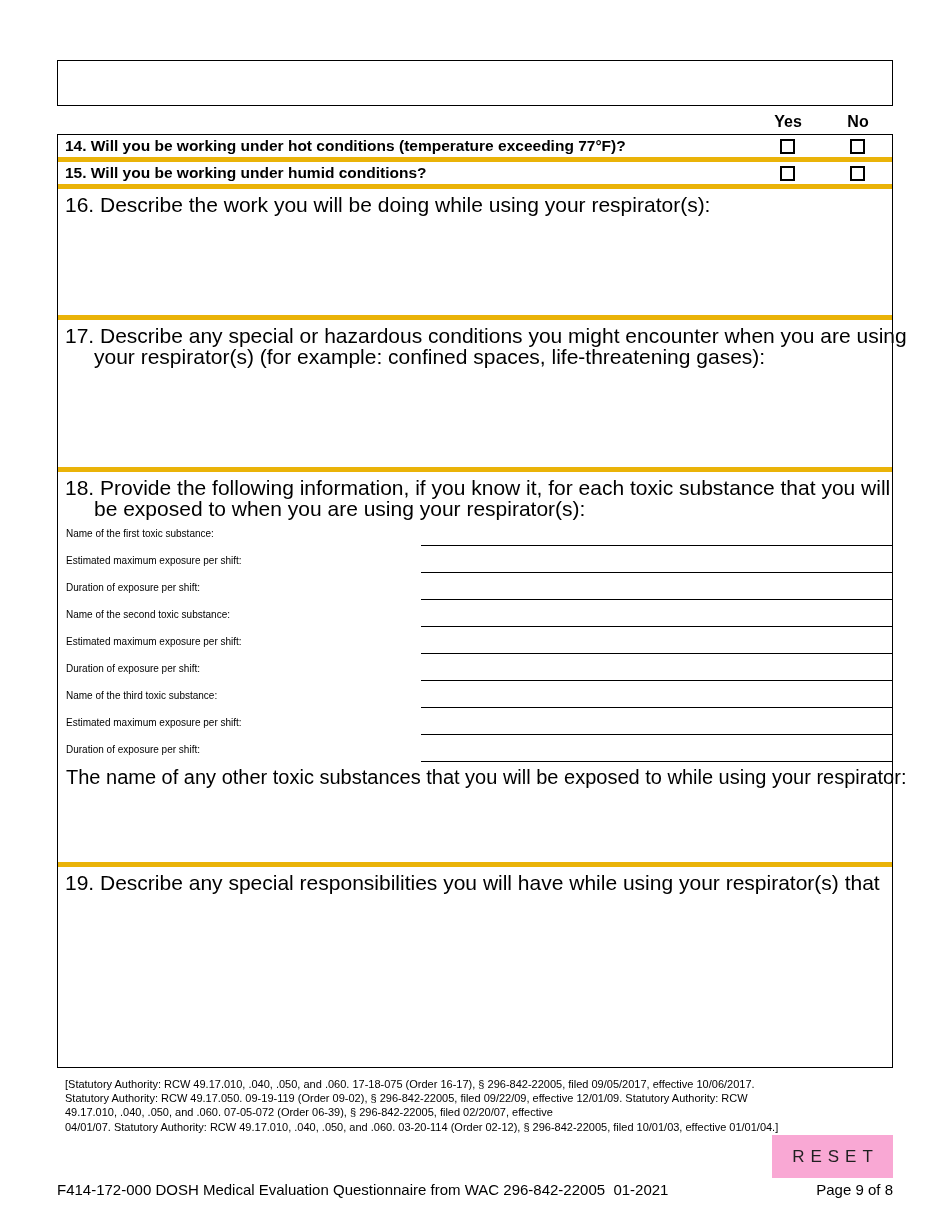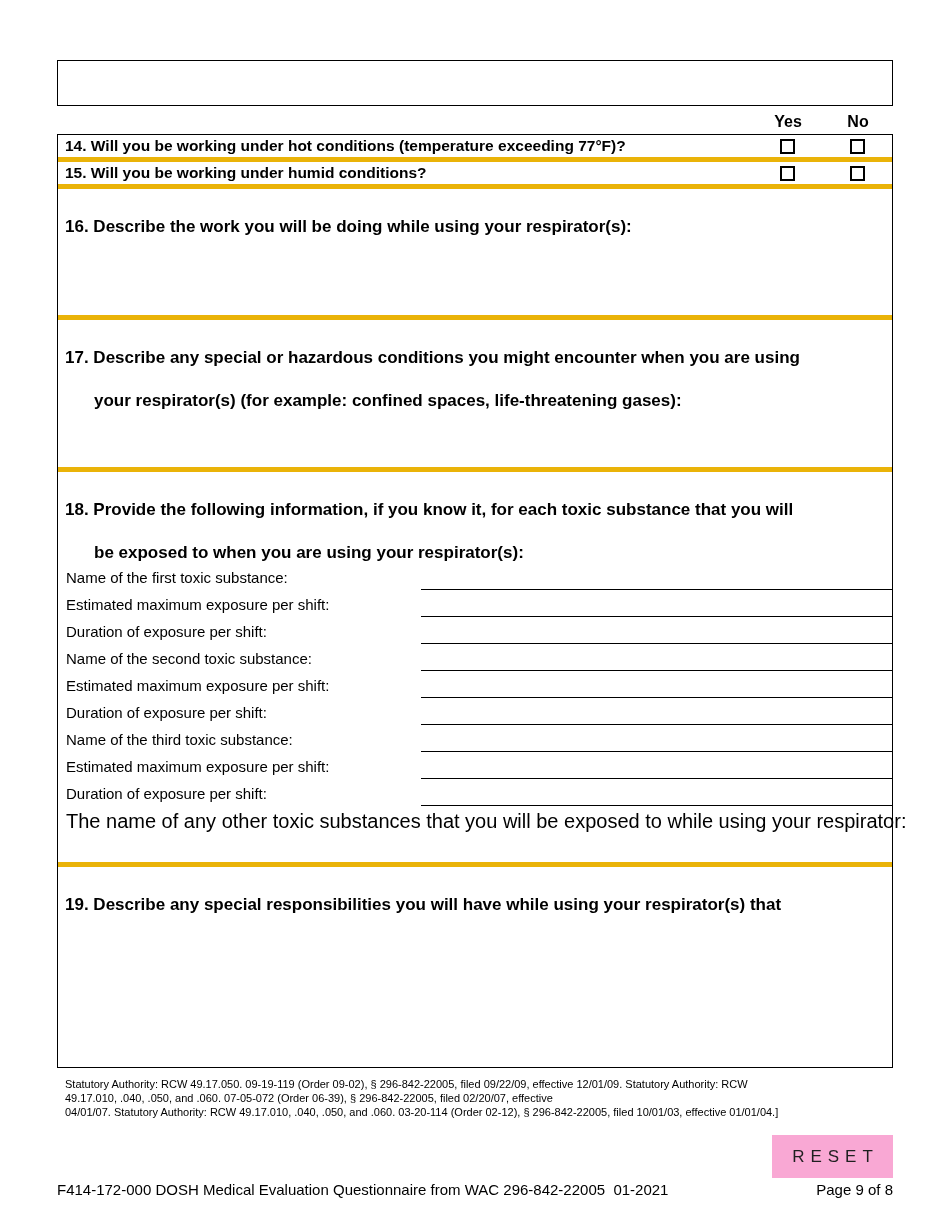--- a/index.html
+++ b/index.html
@@ -24,26 +24,26 @@
   .row { border-bottom: 5px solid #eab308; }
   .row:last-child { border-bottom: none; }
 
   .q-row { display: flex; align-items: center; height: 27px; }
   .q-text { flex: 1; font-weight: bold; font-size: 15.5px; padding-left: 7px; white-space: nowrap; overflow: hidden; }
   .cb-cell { width: 70px; display: flex; justify-content: center; align-items: center; }
   .checkbox { width: 15px; height: 15px; border: 2px solid #000; background: #fff; display: inline-block; }
 
   .block { display: flex; flex-direction: column; }
   .block-pad { padding: 5px 7px 0 7px; }
-  .bold-line { font-weight: bold; font-size: 17px; line-height: 21px; white-space: nowrap; margin-top: 22px; }
+  .bold-line { font-weight: normal; font-size: 21px; line-height: 21px; white-space: nowrap; }
   .cont { margin-left: 29px; }
   .answer-space { flex: 1; }
 
   .field-row { display: flex; align-items: flex-end; height: 27px; }
-  .field-label { width: 363px; font-size: 15px; padding-left: 8px; line-height: 25px; white-space: nowrap; }
+  .field-label { width: 363px; font-size: 10px; padding-left: 8px; line-height: 25px; white-space: nowrap; }
   .field-line { flex: 1; height: 26px; border-bottom: 1px solid #000; }
 
   .other-label { font-size: 20px; padding: 5px 7px 0 8px; line-height: 21px; white-space: nowrap; text-align: center; }
 
   .statute {
     position: absolute; left: 65px; top: 1077px; width: 820px;
     font-size: 11px; line-height: 14.2px; color: #000;
   }
   .statute div { white-space: nowrap; }
 
@@ -160,20 +160,21 @@
 
       <div class="row block block-pad" style="height:200px">
         <div class="bold-line">19. Describe any special responsibilities you will have while using your respirator(s) that</div>
         <div class="answer-space"></div>
       </div>
 
     </div>
   </div>
 
   <div class="statute">
+    <div>[Statutory Authority: RCW 49.17.010, .040, .050, and .060. 17-18-075 (Order 16-17), § 296-842-22005, filed 09/05/2017, effective 10/06/2017.</div>
     <div>Statutory Authority: RCW 49.17.050. 09-19-119 (Order 09-02), § 296-842-22005, filed 09/22/09, effective 12/01/09. Statutory Authority: RCW</div>
     <div>49.17.010, .040, .050, and .060. 07-05-072 (Order 06-39), § 296-842-22005, filed 02/20/07, effective</div>
     <div>04/01/07. Statutory Authority: RCW 49.17.010, .040, .050, and .060. 03-20-114 (Order 02-12), § 296-842-22005, filed 10/01/03, effective 01/01/04.]</div>
   </div>
 
   <button class="reset-btn">RESET</button>
 
   <div class="footer">
     <div>F414-172-000 DOSH Medical Evaluation Questionnaire from WAC 296-842-22005  01-2021</div>
     <div>Page 9 of 8</div>

